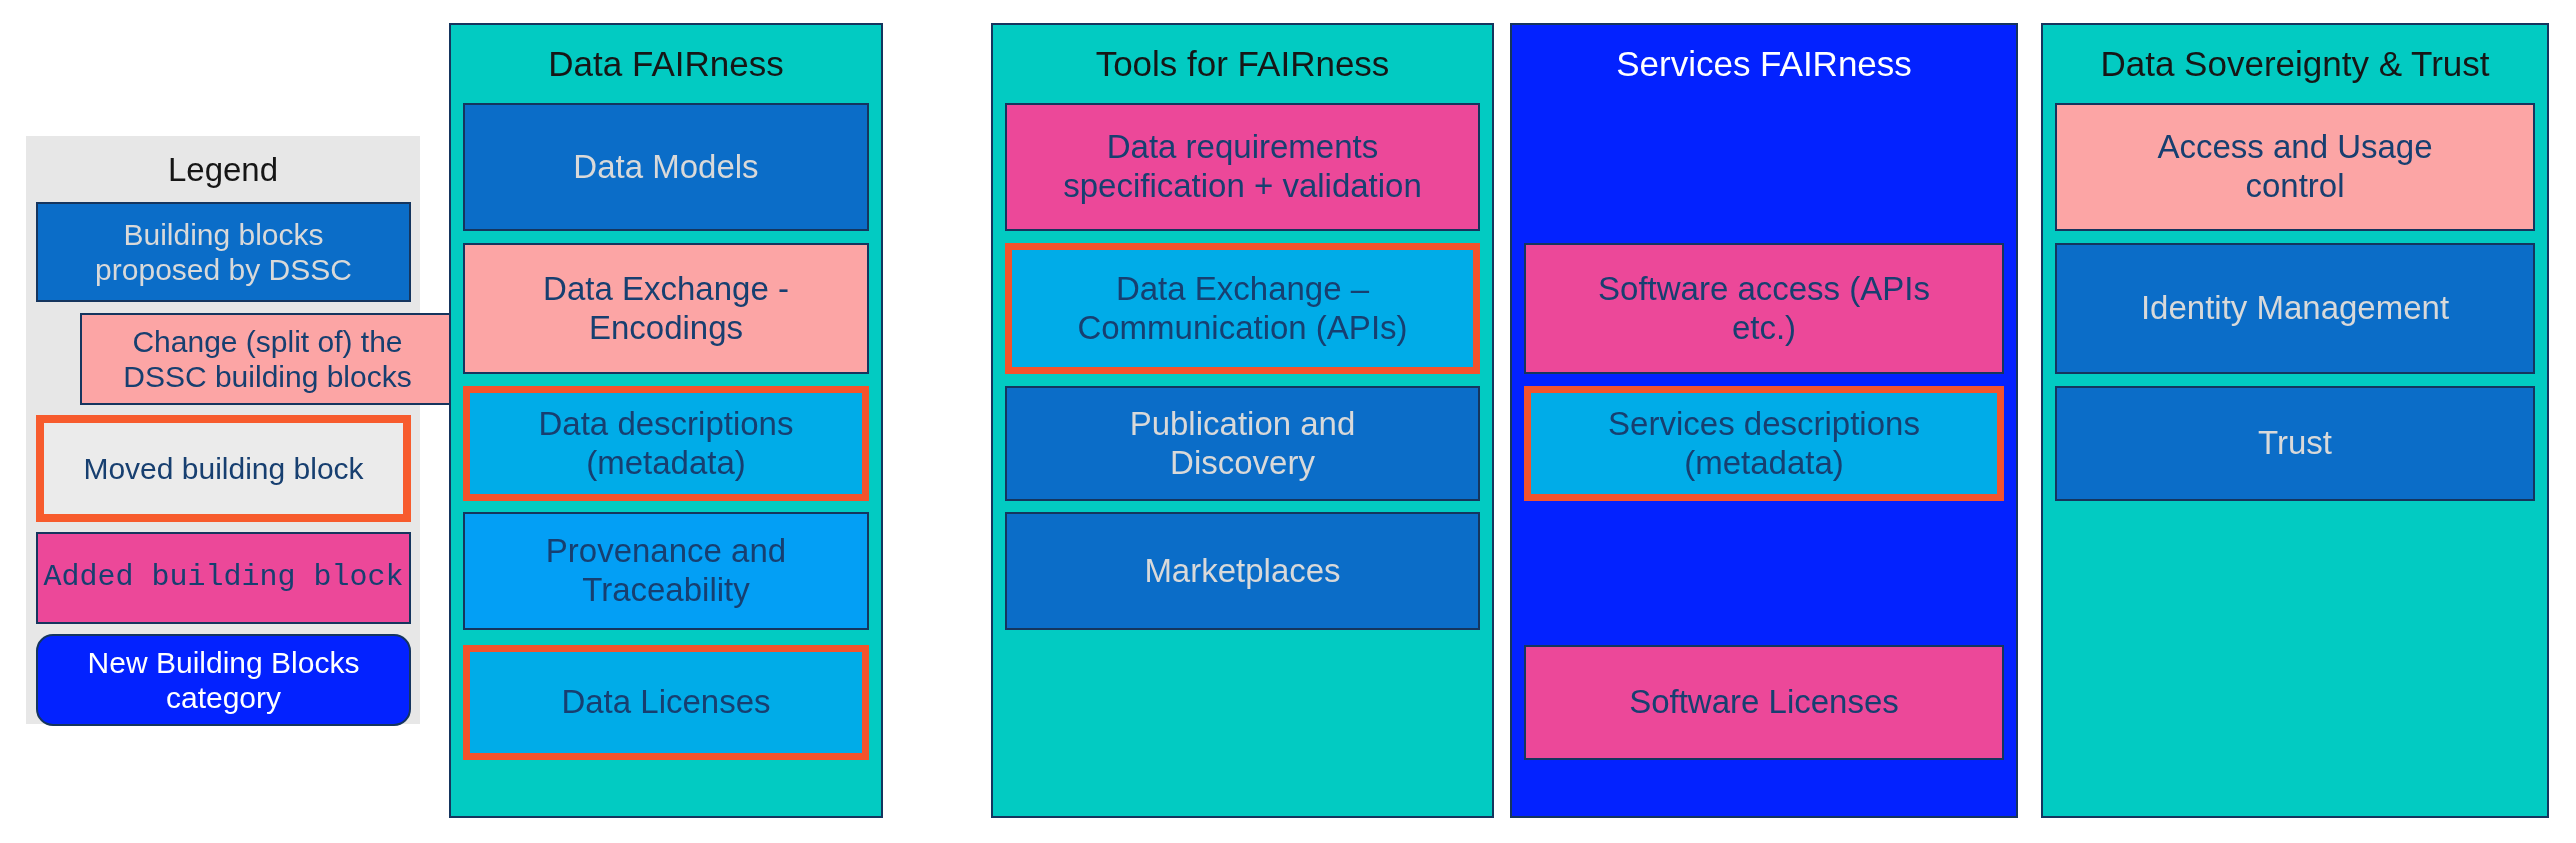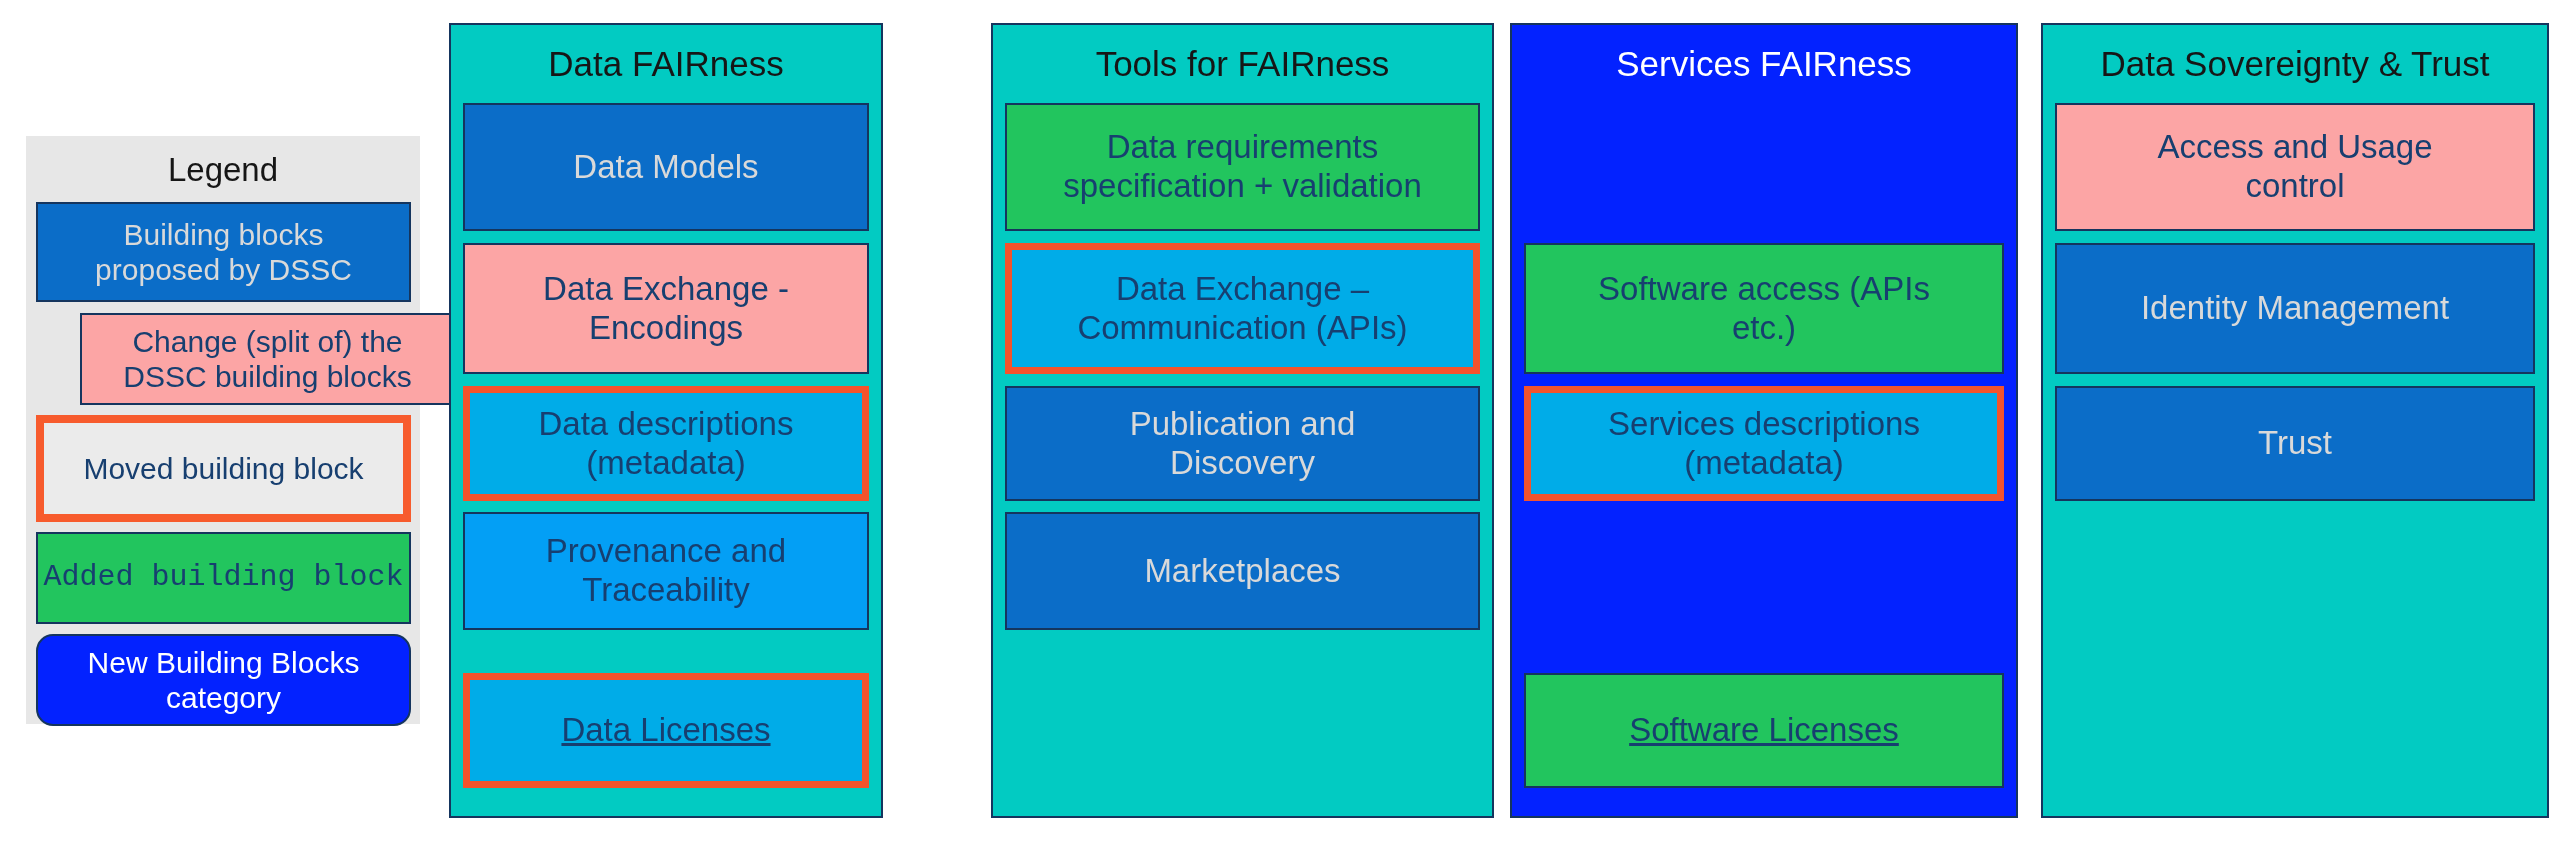--- a/index.html
+++ b/index.html
@@ -79,27 +79,27 @@
     display: flex; align-items: center; justify-content: center;
     text-align: center;
     white-space: pre-line;
     font-size: 33px; line-height: 1.18;
     padding: 1.6px 5px;
   }
   .s0 { top: 78px;  height: 128px; }
   .s1 { top: 218px; height: 131px; }
   .s2 { top: 361px; height: 115px; }
   .s3 { top: 487px; height: 118px; }
-  .s4 { top: 648px; height: 115px; text-decoration: underline; }
+  .s4 { top: 620px; height: 115px; }
 
   .st-dssc        { background: #0B6DC8; border: 2.5px solid #15355E; color: #D9D9D9; }
   .st-changed     { background: #fca5a5; border: 2.5px solid #15355E; color: #173F70; }
   .st-changed-alt { background: #039FF5; border: 2.5px solid #15355E; color: #173F70; }
   .st-moved       { background: #00ACE8; border: 7.4px solid #F4532C; color: #173F70; }
-  .st-added       { background: #22c55e; border: 2.5px solid #15355E; color: #173F70; }
+  .st-added       { background: #ec4899; border: 2.5px solid #15355E; color: #173F70; }
   .st-new         { background: #0322FF; border: 2.5px solid #15355E; color: #FFFFFF; }
 </style>
 </head>
 <body>
 
 <div id="canvas">
 
   <section class="legend">
     <div class="legend-title">Legend</div>
     <div class="litem li0 st-dssc">Building blocks

